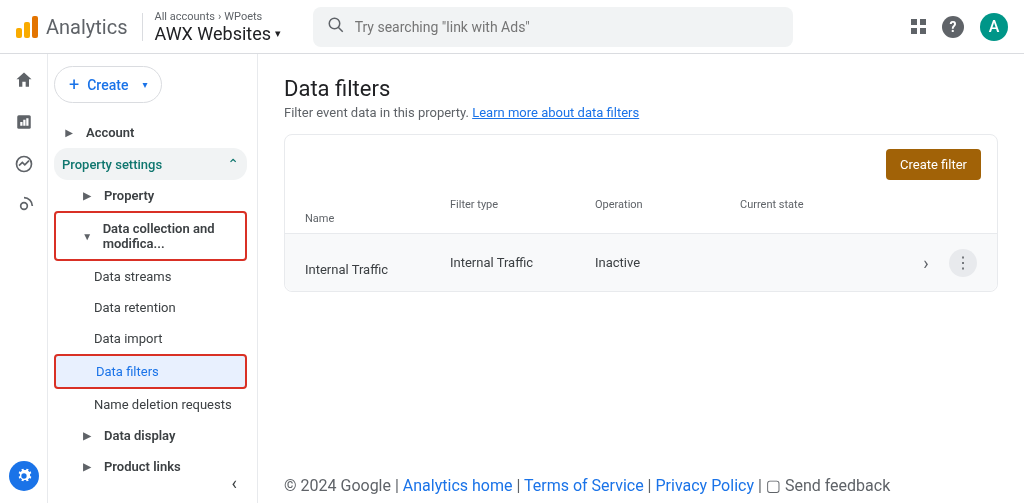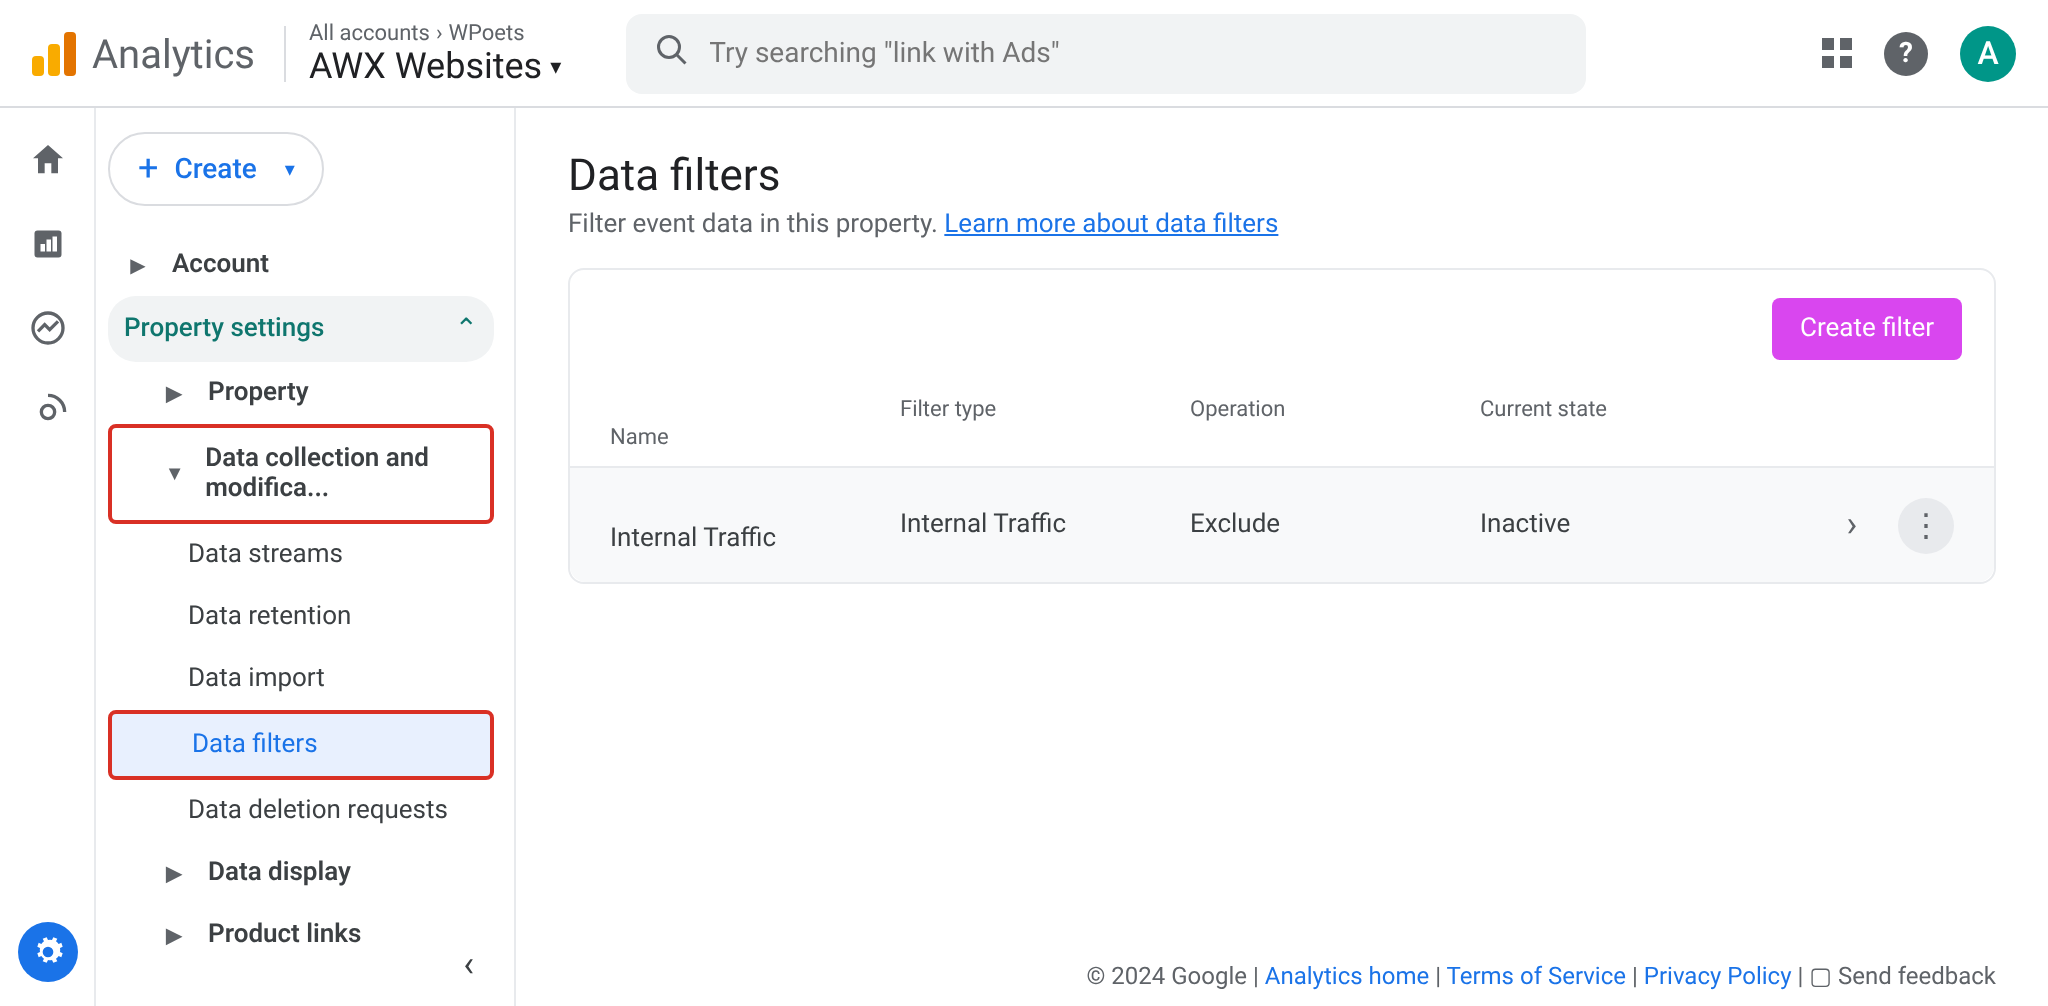--- a/index.html
+++ b/index.html
@@ -43,32 +43,32 @@
 .subsub { padding: 8px 8px 8px 40px; font-size: 13px; color: #3c4043; cursor: pointer; }
 .subsub.active { background: #e8f0fe; color: #1a73e8; border: 2px solid #d93025; border-radius: 4px; }
 .collapse { position: absolute; bottom: 10px; right: 20px; cursor: pointer; color: #3c4043; font-size: 18px; }
 
 .main { flex: 1; padding: 22px 26px 8px 26px; display: flex; flex-direction: column; }
 .title { font-size: 22px; color: #202124; margin-bottom: 4px; }
 .desc { font-size: 13px; color: #5f6368; margin-bottom: 14px; }
 .desc a { color: #1a73e8; text-decoration: underline; }
 .card { border: 1px solid #e8eaed; border-radius: 8px; }
 .card-top { display: flex; justify-content: flex-end; padding: 14px 16px 10px; }
-.cfilter { background: #d946ef; color: #fff; border: none; border-radius: 4px; padding: 8px 14px; font-size: 13px; cursor: pointer; }
+.cfilter { background: #a16207; color: #fff; border: none; border-radius: 4px; padding: 8px 14px; font-size: 13px; cursor: pointer; }
 .thead { display: flex; padding: 8px 20px; font-size: 11px; color: #5f6368; border-bottom: 1px solid #e8eaed; }
 .col-name { flex: 0 0 145px; margin-top: 14px; }
 .col-type { flex: 0 0 145px; }
 .col-op { flex: 0 0 145px; }
 .col-state { flex: 1; }
 .col-act { flex: 0 0 80px; }
 .trow { display: flex; align-items: center; padding: 14px 20px; background: #f8f9fa; font-size: 13px; color: #3c4043; border-bottom-left-radius: 8px; border-bottom-right-radius: 8px; }
 .trow .chev { width: 30px; text-align: center; font-size: 18px; color: #5f6368; cursor: pointer; }
 .kebab { width: 28px; height: 28px; border-radius: 50%; background: #e8eaed; display: flex; align-items: center; justify-content: center; cursor: pointer; font-size: 16px; color: #5f6368; }
 
-.footer { margin-top: auto; text-align: right; font-size: 12px; color: #5f6368; padding-top: 30px; }
+.footer { margin-top: auto; text-align: left; font-size: 16px; color: #5f6368; padding-top: 30px; }
 .footer a { color: #1a73e8; text-decoration: none; }
 </style>
 </head>
 <body>
 
 <div class="header">
   <div class="logo">
     <div class="logo-bar1"></div>
       <div class="logo-bar2"></div>
       <div class="logo-bar3"></div>
@@ -162,21 +162,21 @@
       <span style="margin-left:10px;">Property</span>
     </div>
     <div class="navitem sub boxed">
       <span class="arrow">▼</span>
       <span style="margin-left:10px;">Data collection and modifica...</span>
     </div>
     <div class="subsub">Data streams</div>
     <div class="subsub">Data retention</div>
     <div class="subsub">Data import</div>
     <div class="subsub active">Data filters</div>
-    <div class="subsub">Data deletion requests</div>
+    <div class="subsub">Name deletion requests</div>
     <div class="navitem sub">
       <span class="arrow">▶</span>
       <span style="margin-left:10px;">Data display</span>
     </div>
     <div class="navitem sub">
       <span class="arrow">▶</span>
       <span style="margin-left:10px;">Product links</span>
     </div>
 
     <div class="collapse">‹</div>
@@ -194,21 +194,20 @@
       <div class="thead">
         <div class="col-name">Name</div>
         <div class="col-type">Filter type</div>
         <div class="col-op">Operation</div>
         <div class="col-state">Current state</div>
         <div class="col-act"></div>
       </div>
       <div class="trow">
         <div class="col-name">Internal Traffic</div>
         <div class="col-type">Internal Traffic</div>
-        <div class="col-op">Exclude</div>
         <div class="col-state">Inactive</div>
         <div class="col-act" style="display:flex;align-items:center;justify-content:flex-end;gap:8px;">
           <span class="chev">›</span>
           <span class="kebab">⋮</span>
         </div>
       </div>
     </div>
     <div class="footer">
       <span>© 2024 Google</span> |
       <a href="#">Analytics home</a> |

